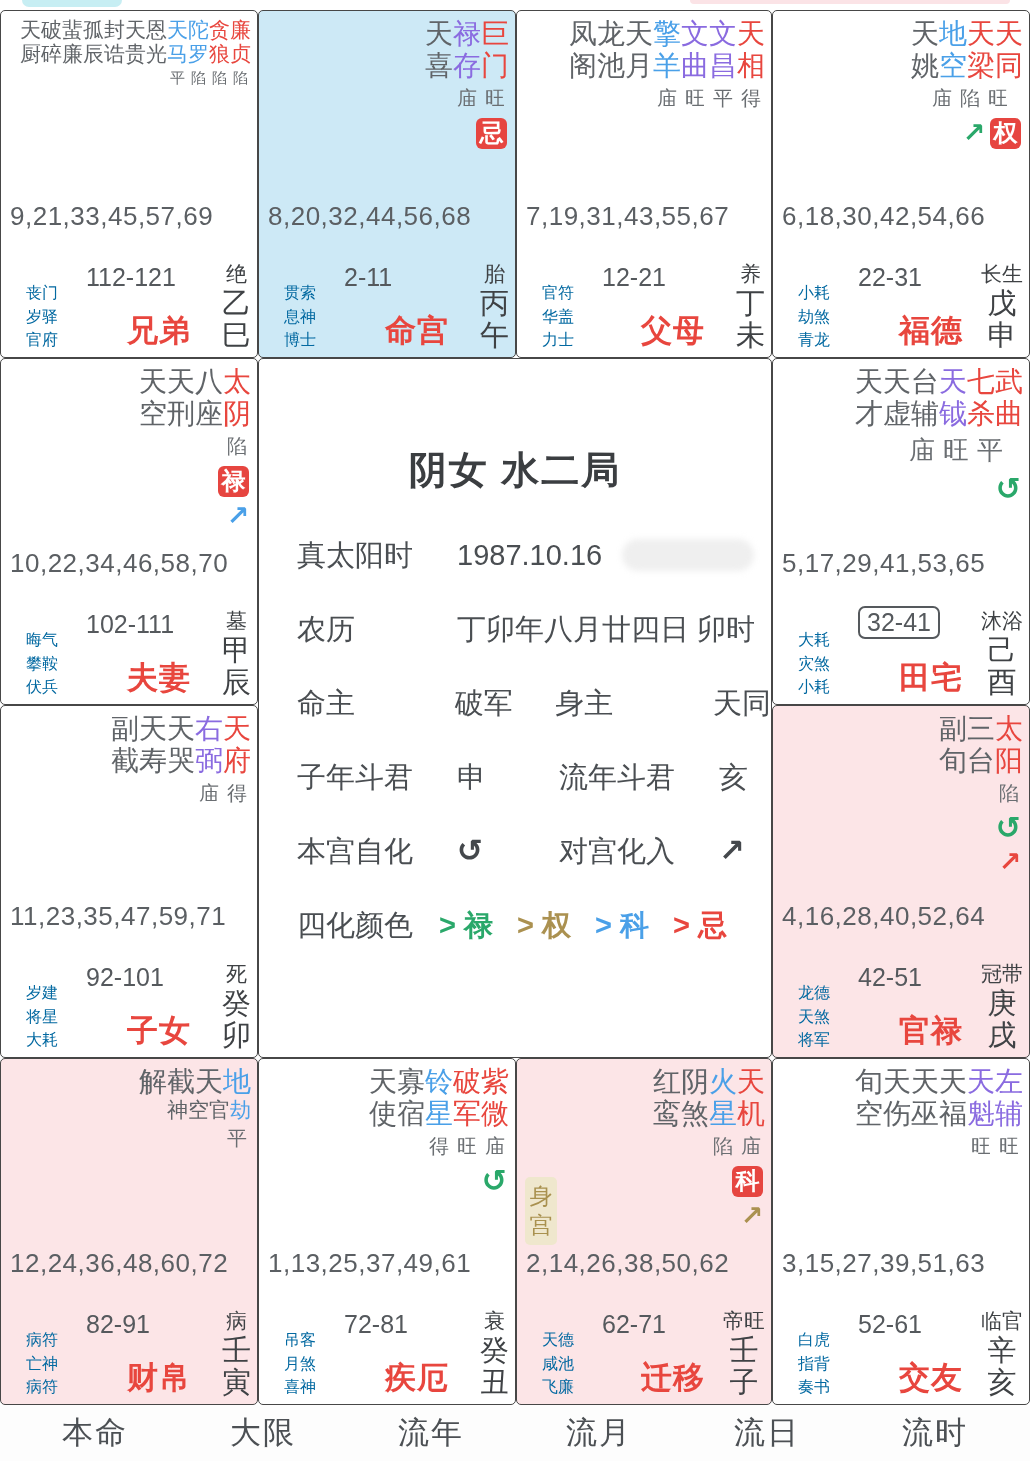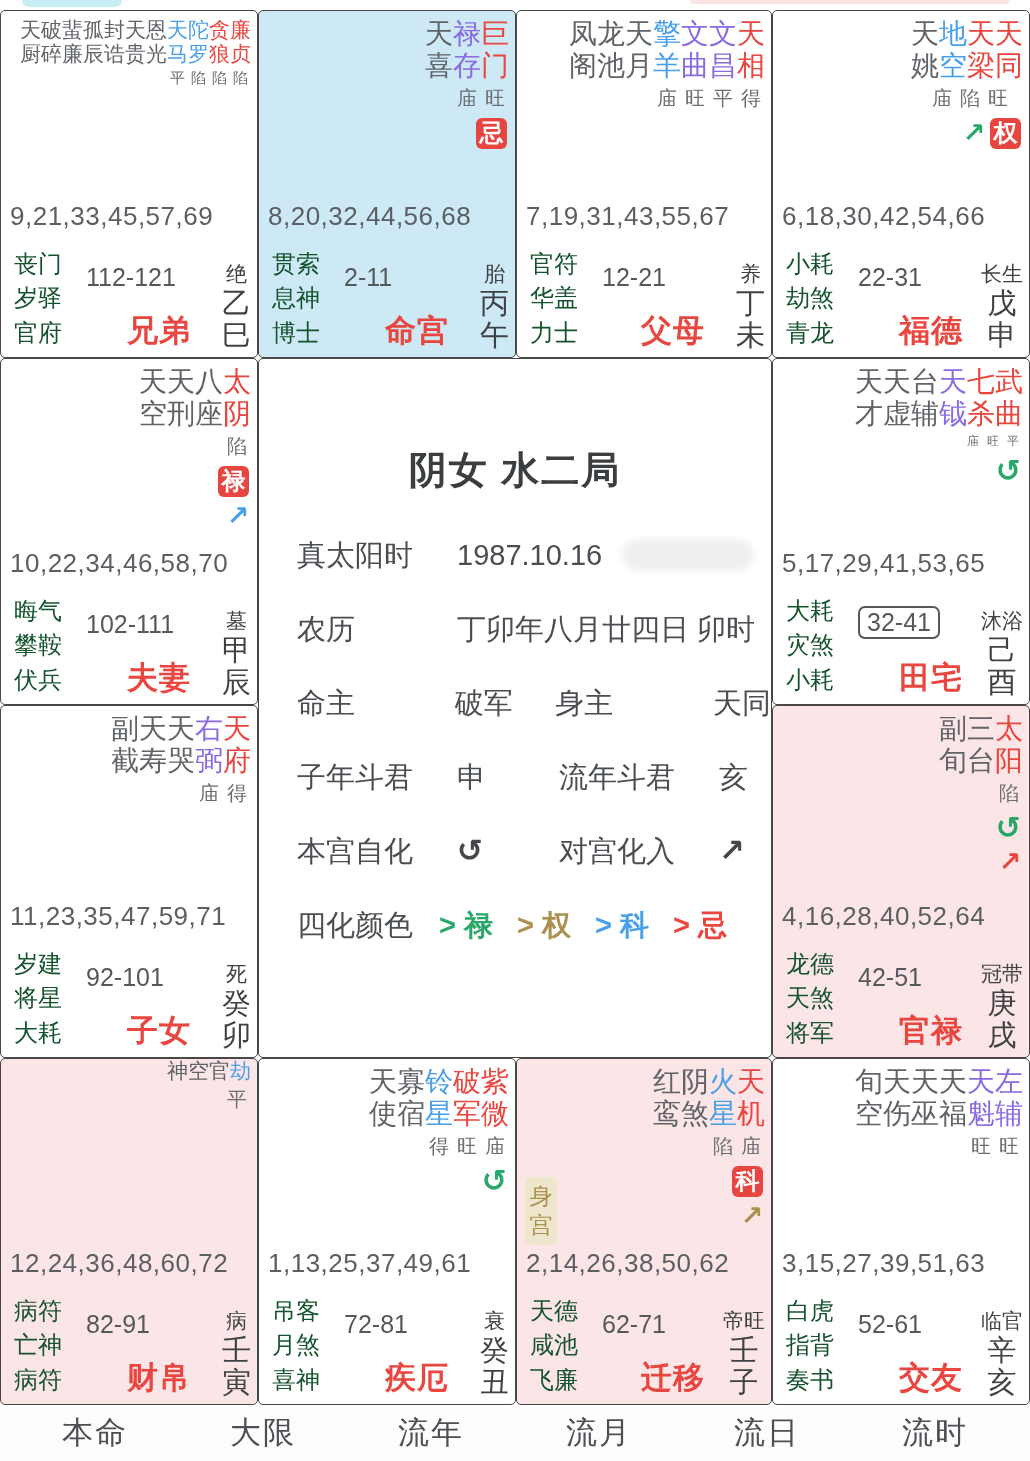--- a/index.html
+++ b/index.html
@@ -40,21 +40,21 @@
   .badge {
     display:inline-flex; align-items:center; justify-content:center;
     width:31px; height:31px; border-radius:6px;
     background:#e64540; color:#fff; font-size:24px; font-weight:700;
   }
   .loop { font-size:30px; font-weight:700; line-height:1; }
   .arrow { font-size:27px; font-weight:700; line-height:1; }
   .spacer { flex:1; }
   .ages { margin:0 0 30px 9px; font-size:26px; color:#5b5f63; letter-spacing:0.5px; }
   .pbottom { position:relative; height:90px; margin:0 4px 5px 9px; }
-  .misc { position:absolute; left:4px; bottom:1px; font-size:24px; line-height:1.45; color:#14532d; }
+  .misc { position:absolute; left:16px; bottom:1px; font-size:16px; line-height:1.45; color:#0369a1; }
   .range { position:absolute; left:76px; top:1px; font-size:25px; color:#55595d; white-space:nowrap; }
   .range.boxed { border:2px solid #55595d; border-radius:7px; padding:0 7px; top:-3px; }
   .pname { position:absolute; right:62px; bottom:0; font-size:31px; font-weight:700; color:#e8463e; letter-spacing:1px; }
   .corner { position:absolute; right:2px; bottom:0; text-align:center; color:#3f4245; }
   .stage { font-size:21px; white-space:nowrap; }
   .ganzhi { font-size:29px; line-height:1.1; }
   .body-tag {
     position:absolute; left:8px; top:118px;
     background:#efe7cd; color:#a9914f; border-radius:5px;
     padding:5px 4px; font-size:23px; line-height:1.25; text-align:center; width:32px;
@@ -272,21 +272,21 @@
             <div>甲</div>
             <div>辰</div>
           </div>
       </div>
     </div>
   </div>
 
   <div class="palace" style="grid-area: p5;">
     <div class="stars-line line1" style="margin-top: 7px; font-size: 28px;"><span style="color: rgb(96, 100, 104);">天天台</span><span style="color: rgb(138, 107, 224);">天</span><span style="color: rgb(232, 70, 62);">七武</span></div>
     <div class="stars-line line2" style="font-size: 28px;"><span style="color: rgb(96, 100, 104);">才虚辅</span><span style="color: rgb(138, 107, 224);">钺</span><span style="color: rgb(232, 70, 62);">杀曲</span></div>
-    <div class="brightness" style="font-size: 12px; letter-spacing: 8px; padding-right: 2px;">庙旺平</div>
+    <div class="brightness" style="font-size: 26px; letter-spacing: 8px; padding-right: 18px;">庙旺平</div>
     <div class="badges">
         <div class="b-row">
           <span class="loop" style="color: rgb(42, 168, 106);">↺</span>
         </div>
       </div>
     <div class="spacer"></div>
     <div class="ages">5,17,29,41,53,65</div>
     <div class="pbottom">
       <div class="misc">
           <div>大耗</div>
@@ -356,20 +356,21 @@
         <div class="stage">冠带</div>
         <div class="ganzhi">
             <div>庚</div>
             <div>戌</div>
           </div>
       </div>
     </div>
   </div>
 
   <div class="palace" style="grid-area: p8; background: rgb(252, 229, 231);">
+    <div class="stars-line line1" style="margin-top: 7px; font-size: 28px;"><span style="color: rgb(96, 100, 104);">解截天</span><span style="color: rgb(74, 160, 232);">地</span></div>
     <div class="stars-line line2" style="font-size: 21px;"><span style="color: rgb(96, 100, 104);">神空官</span><span style="color: rgb(74, 160, 232);">劫</span></div>
     <div class="brightness" style="font-size: 20px; letter-spacing: 8px; padding-right: 2px;">平</div>
     <div class="badges"></div>
     <div class="spacer"></div>
     <div class="ages">12,24,36,48,60,72</div>
     <div class="pbottom">
       <div class="misc">
           <div>病符</div>
           <div>亡神</div>
           <div>病符</div>

